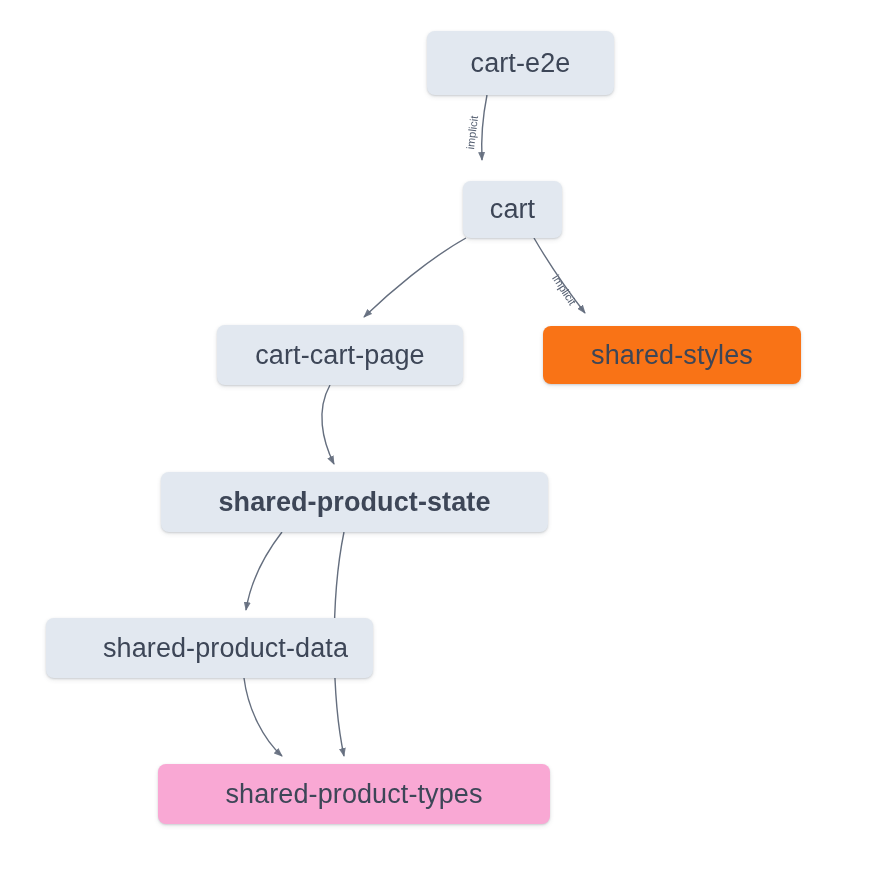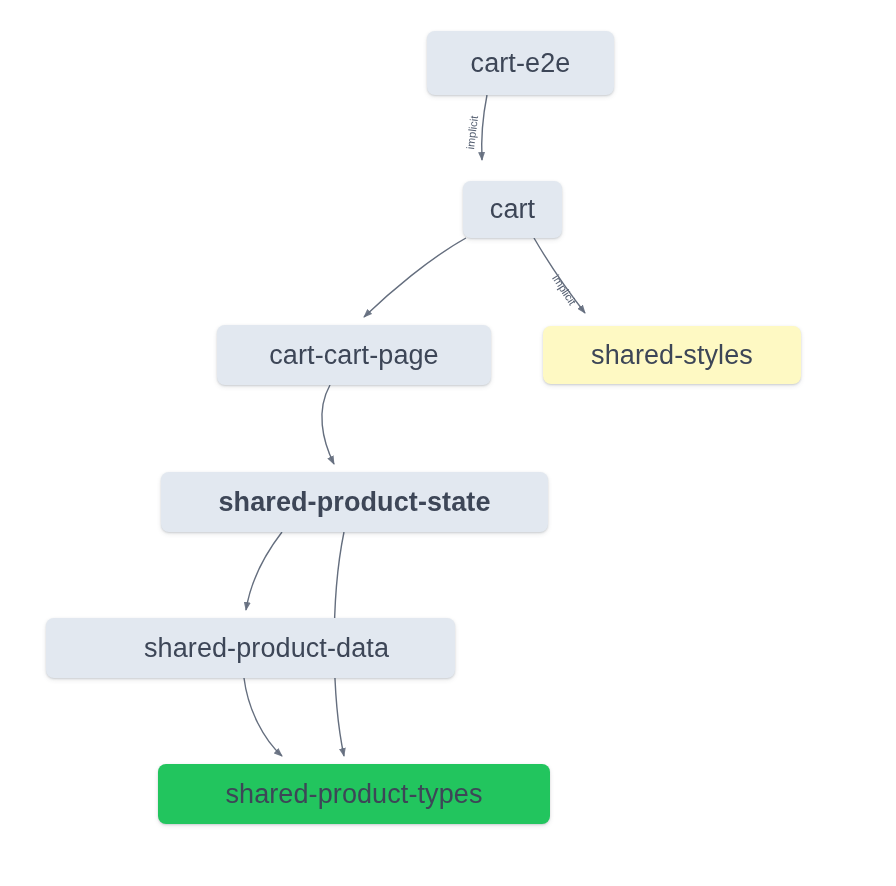--- a/index.html
+++ b/index.html
@@ -86,30 +86,30 @@
       </g>
   </svg>
 
   <div id="nodes-group">
       <div class="node" style="left: 427px; top: 31px; width: 187px; height: 64px; background: rgb(226, 232, 240);">
         <span class="node-label" style="color: rgb(61, 70, 87);">cart-e2e</span>
       </div>
       <div class="node compact" style="left: 463px; top: 181px; width: 99px; height: 57px; background: rgb(226, 232, 240);">
         <span class="node-label" style="color: rgb(61, 70, 87);">cart</span>
       </div>
-      <div class="node" style="left: 217px; top: 325px; width: 274px; height: 60px; background: rgb(226, 232, 240);">
+      <div class="node" style="left: 217px; top: 325px; width: 246px; height: 60px; background: rgb(226, 232, 240);">
         <span class="node-label" style="color: rgb(61, 70, 87);">cart-cart-page</span>
       </div>
-      <div class="node" style="left: 543px; top: 326px; width: 258px; height: 58px; background: #fef9c3;">
+      <div class="node" style="left: 543px; top: 326px; width: 258px; height: 58px; background: #f97316;">
         <span class="node-label" style="color: rgb(61, 70, 87);">shared-styles</span>
       </div>
       <div class="node" style="left: 161px; top: 472px; width: 387px; height: 60px; background: rgb(226, 232, 240);">
         <span class="node-label" style="color: rgb(61, 70, 87); font-weight: bold;">shared-product-state</span>
       </div>
-      <div class="node" style="left: 46px; top: 618px; width: 409px; height: 60px; background: rgb(226, 232, 240); padding-left: 32px;">
+      <div class="node" style="left: 46px; top: 618px; width: 327px; height: 60px; background: rgb(226, 232, 240); padding-left: 32px;">
         <span class="node-label" style="color: rgb(61, 70, 87);">shared-product-data</span>
       </div>
-      <div class="node" style="left: 158px; top: 764px; width: 392px; height: 60px; background: #22c55e;">
+      <div class="node" style="left: 158px; top: 764px; width: 392px; height: 60px; background: #f9a8d4;">
         <span class="node-label" style="color: rgb(61, 70, 87);">shared-product-types</span>
       </div>
     </div>
 
 </div>
 
 </body></html>

